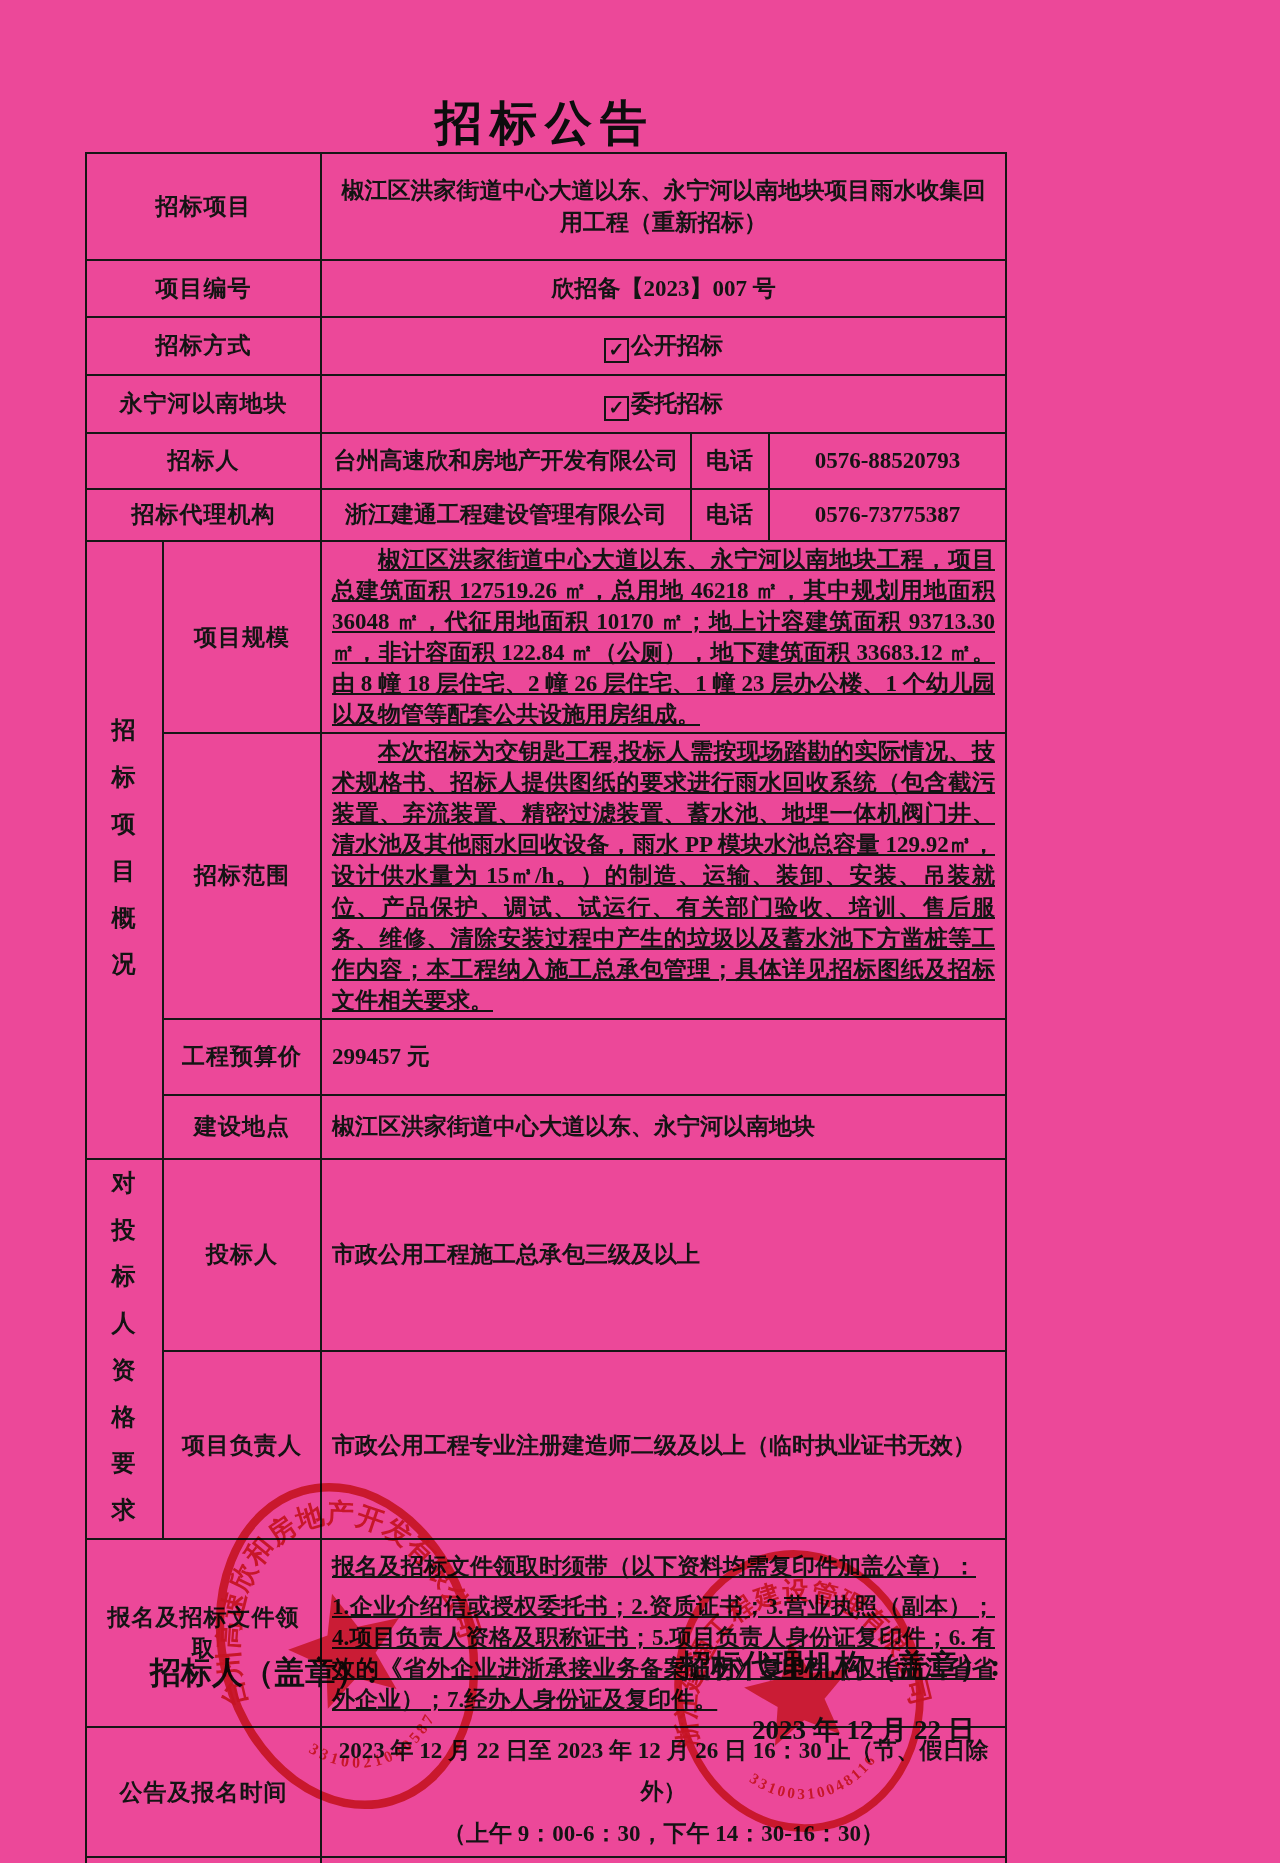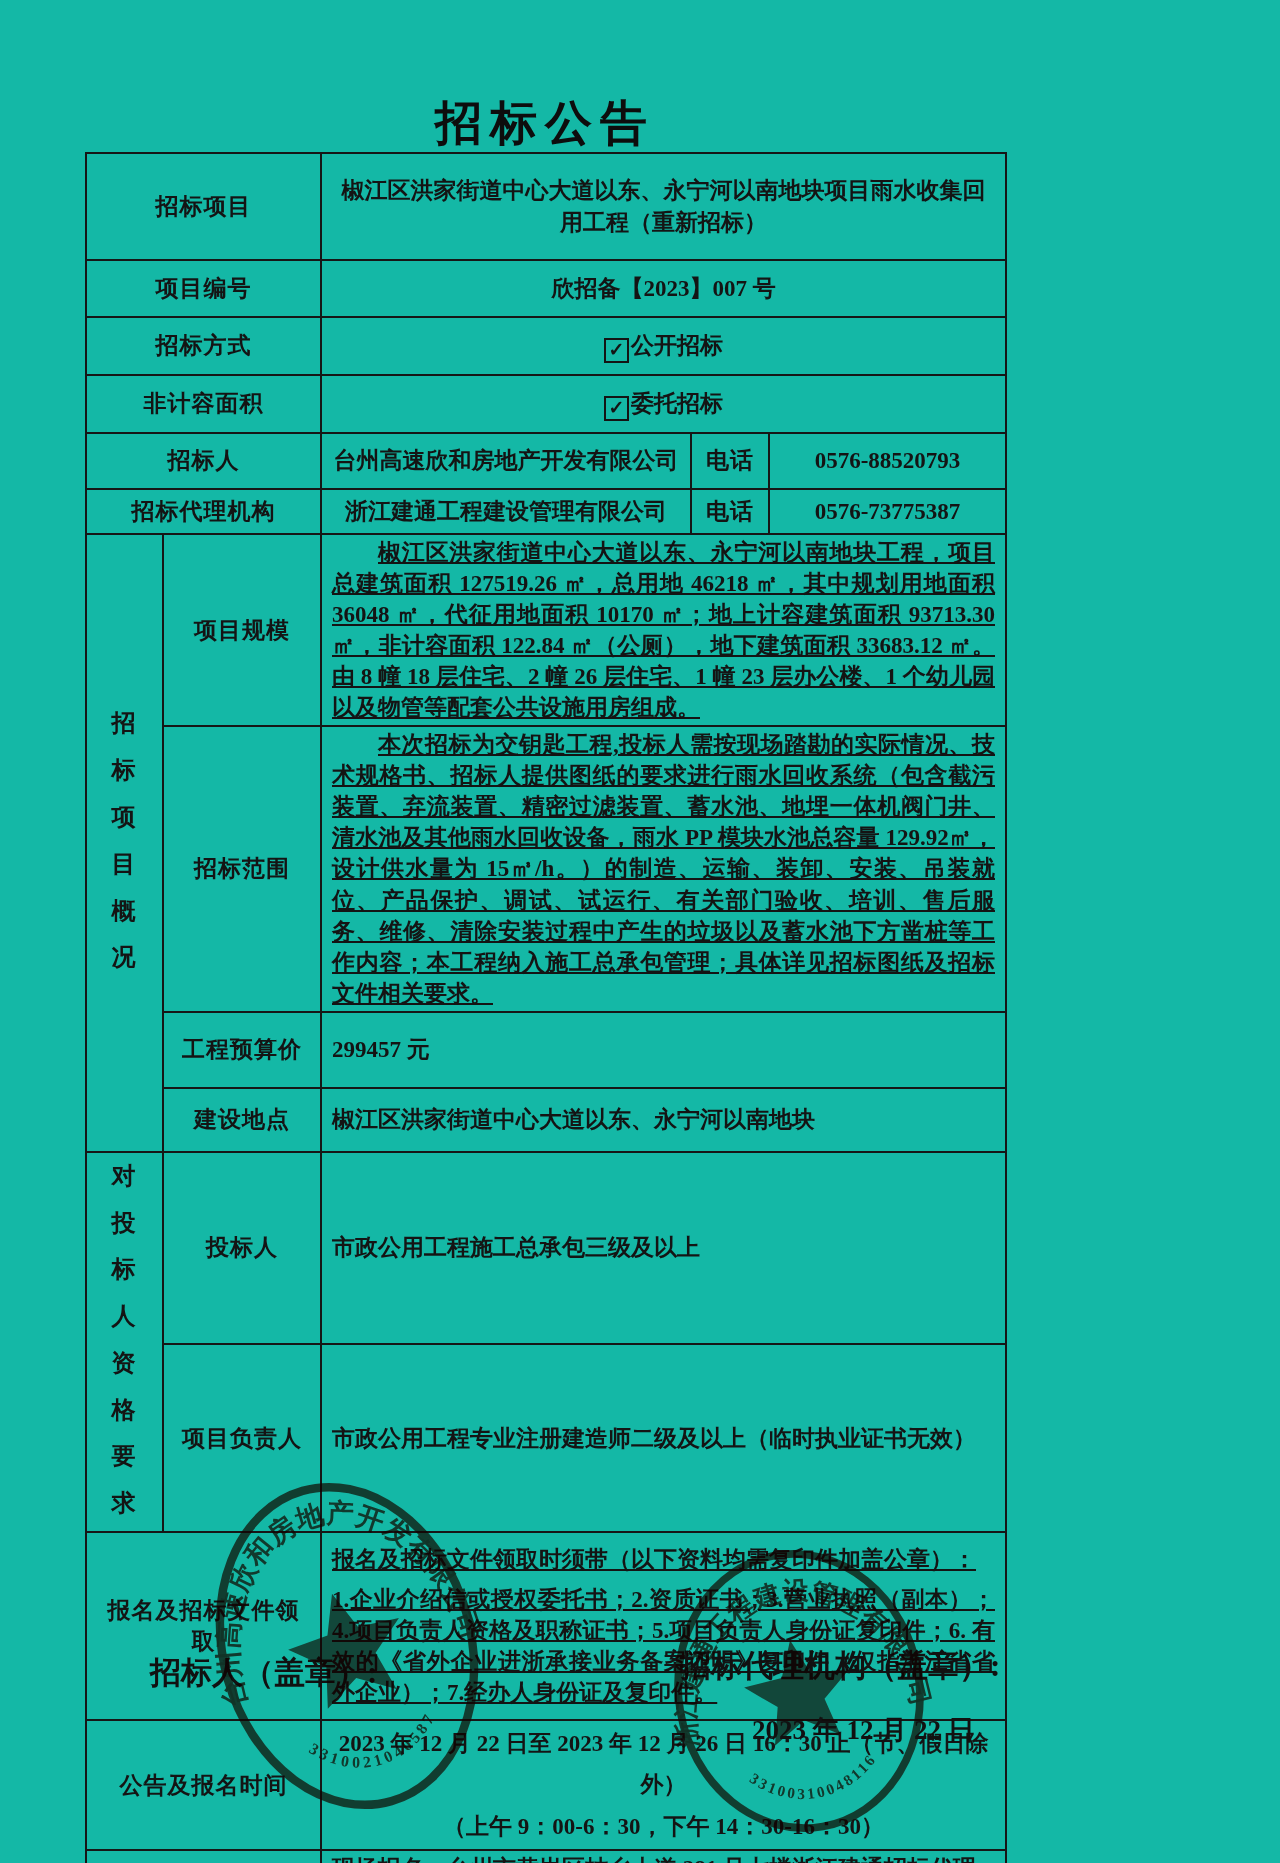--- a/index.html
+++ b/index.html
@@ -1,17 +1,17 @@
 <!DOCTYPE html>
 <html><head>
 <meta charset="utf-8">
 <style>
   html,body{margin:0;padding:0;background:#ffffff;}
   .page{
-    position:relative;width:1280px;height:1863px;background:#14b8a6;
+    position:relative;width:1280px;height:1863px;background:#ec4899;
     font-family:"Liberation Serif","DejaVu Serif",serif;color:#1b1b1b;overflow:hidden;
   }
   .doc-title{
     position:absolute;left:85px;top:92px;width:920px;text-align:center;
     font-size:47px;font-weight:900;letter-spacing:8px;color:#0d0d0d;
   }
   table.tender{
     position:absolute;left:85px;top:152px;width:920px;
     border-collapse:collapse;table-layout:fixed;
   }
@@ -69,34 +69,34 @@
     </tr>
 
     <tr style="height:58px">
       <td class="lbl" colspan="2">招标方式</td>
       <td class="center" colspan="3">
         <span class="chkbox">✓</span><span>公开招标</span>
       </td>
     </tr>
 
     <tr style="height:58px">
-      <td class="lbl" colspan="2">非计容面积</td>
+      <td class="lbl" colspan="2">永宁河以南地块</td>
       <td class="center" colspan="3">
         <span class="chkbox">✓</span><span>委托招标</span>
       </td>
     </tr>
 
     <tr style="height:56px">
       <td class="lbl" colspan="2">招标人</td>
       <td class="center">台州高速欣和房地产开发有限公司</td>
       <td class="lbl">电话</td>
       <td class="center">0576-88520793</td>
     </tr>
 
-    <tr style="height:45px">
+    <tr style="height:52px">
       <td class="lbl" colspan="2">招标代理机构</td>
       <td class="center">浙江建通工程建设管理有限公司</td>
       <td class="lbl">电话</td>
       <td class="center">0576-73775387</td>
     </tr>
 
     <tr style="height:153px">
       <td class="grp" rowspan="4">
         <span class="vwrap">招标项目概况</span>
       </td>

